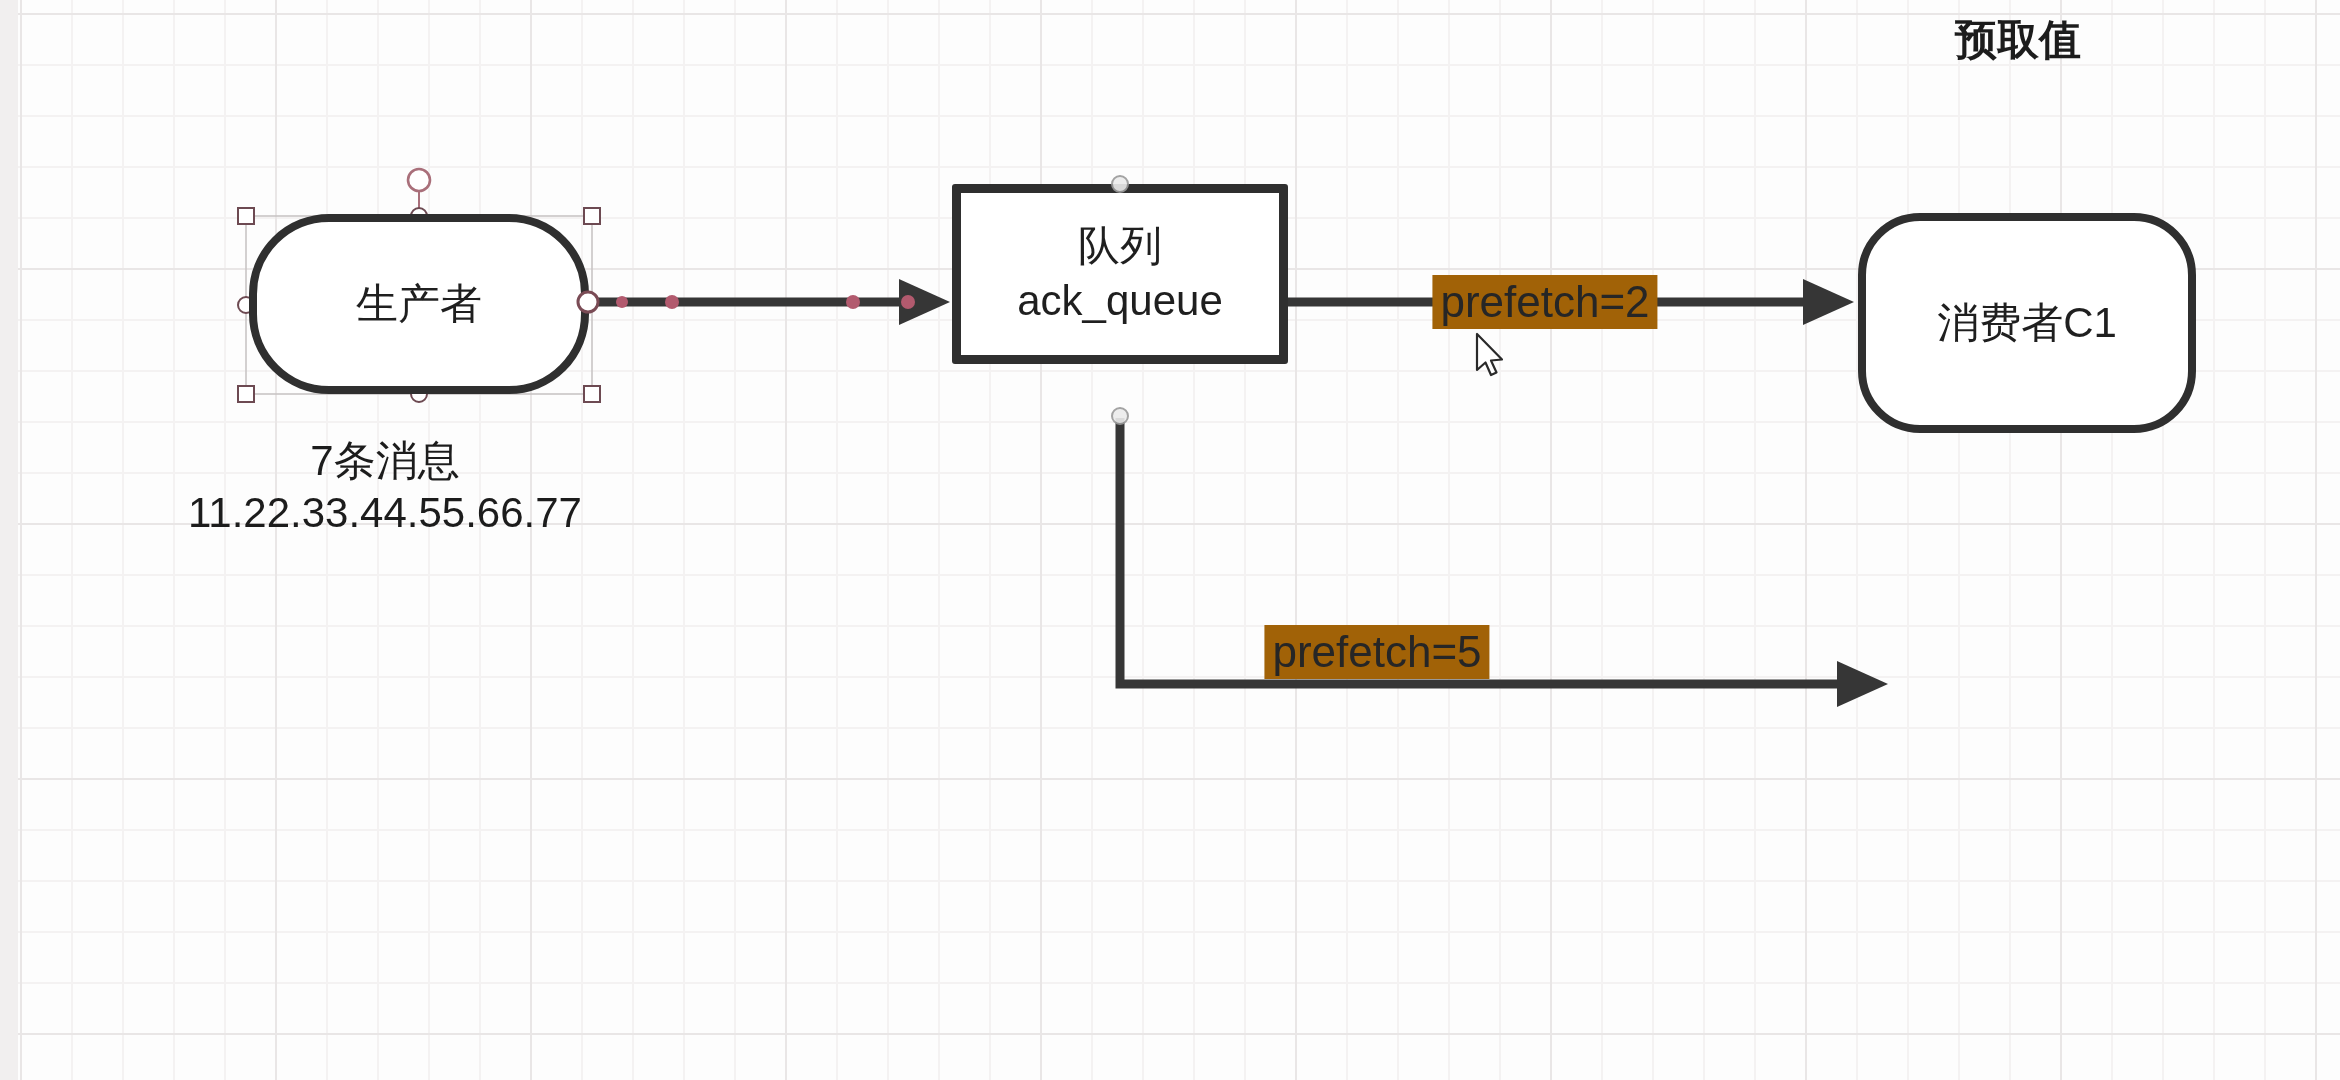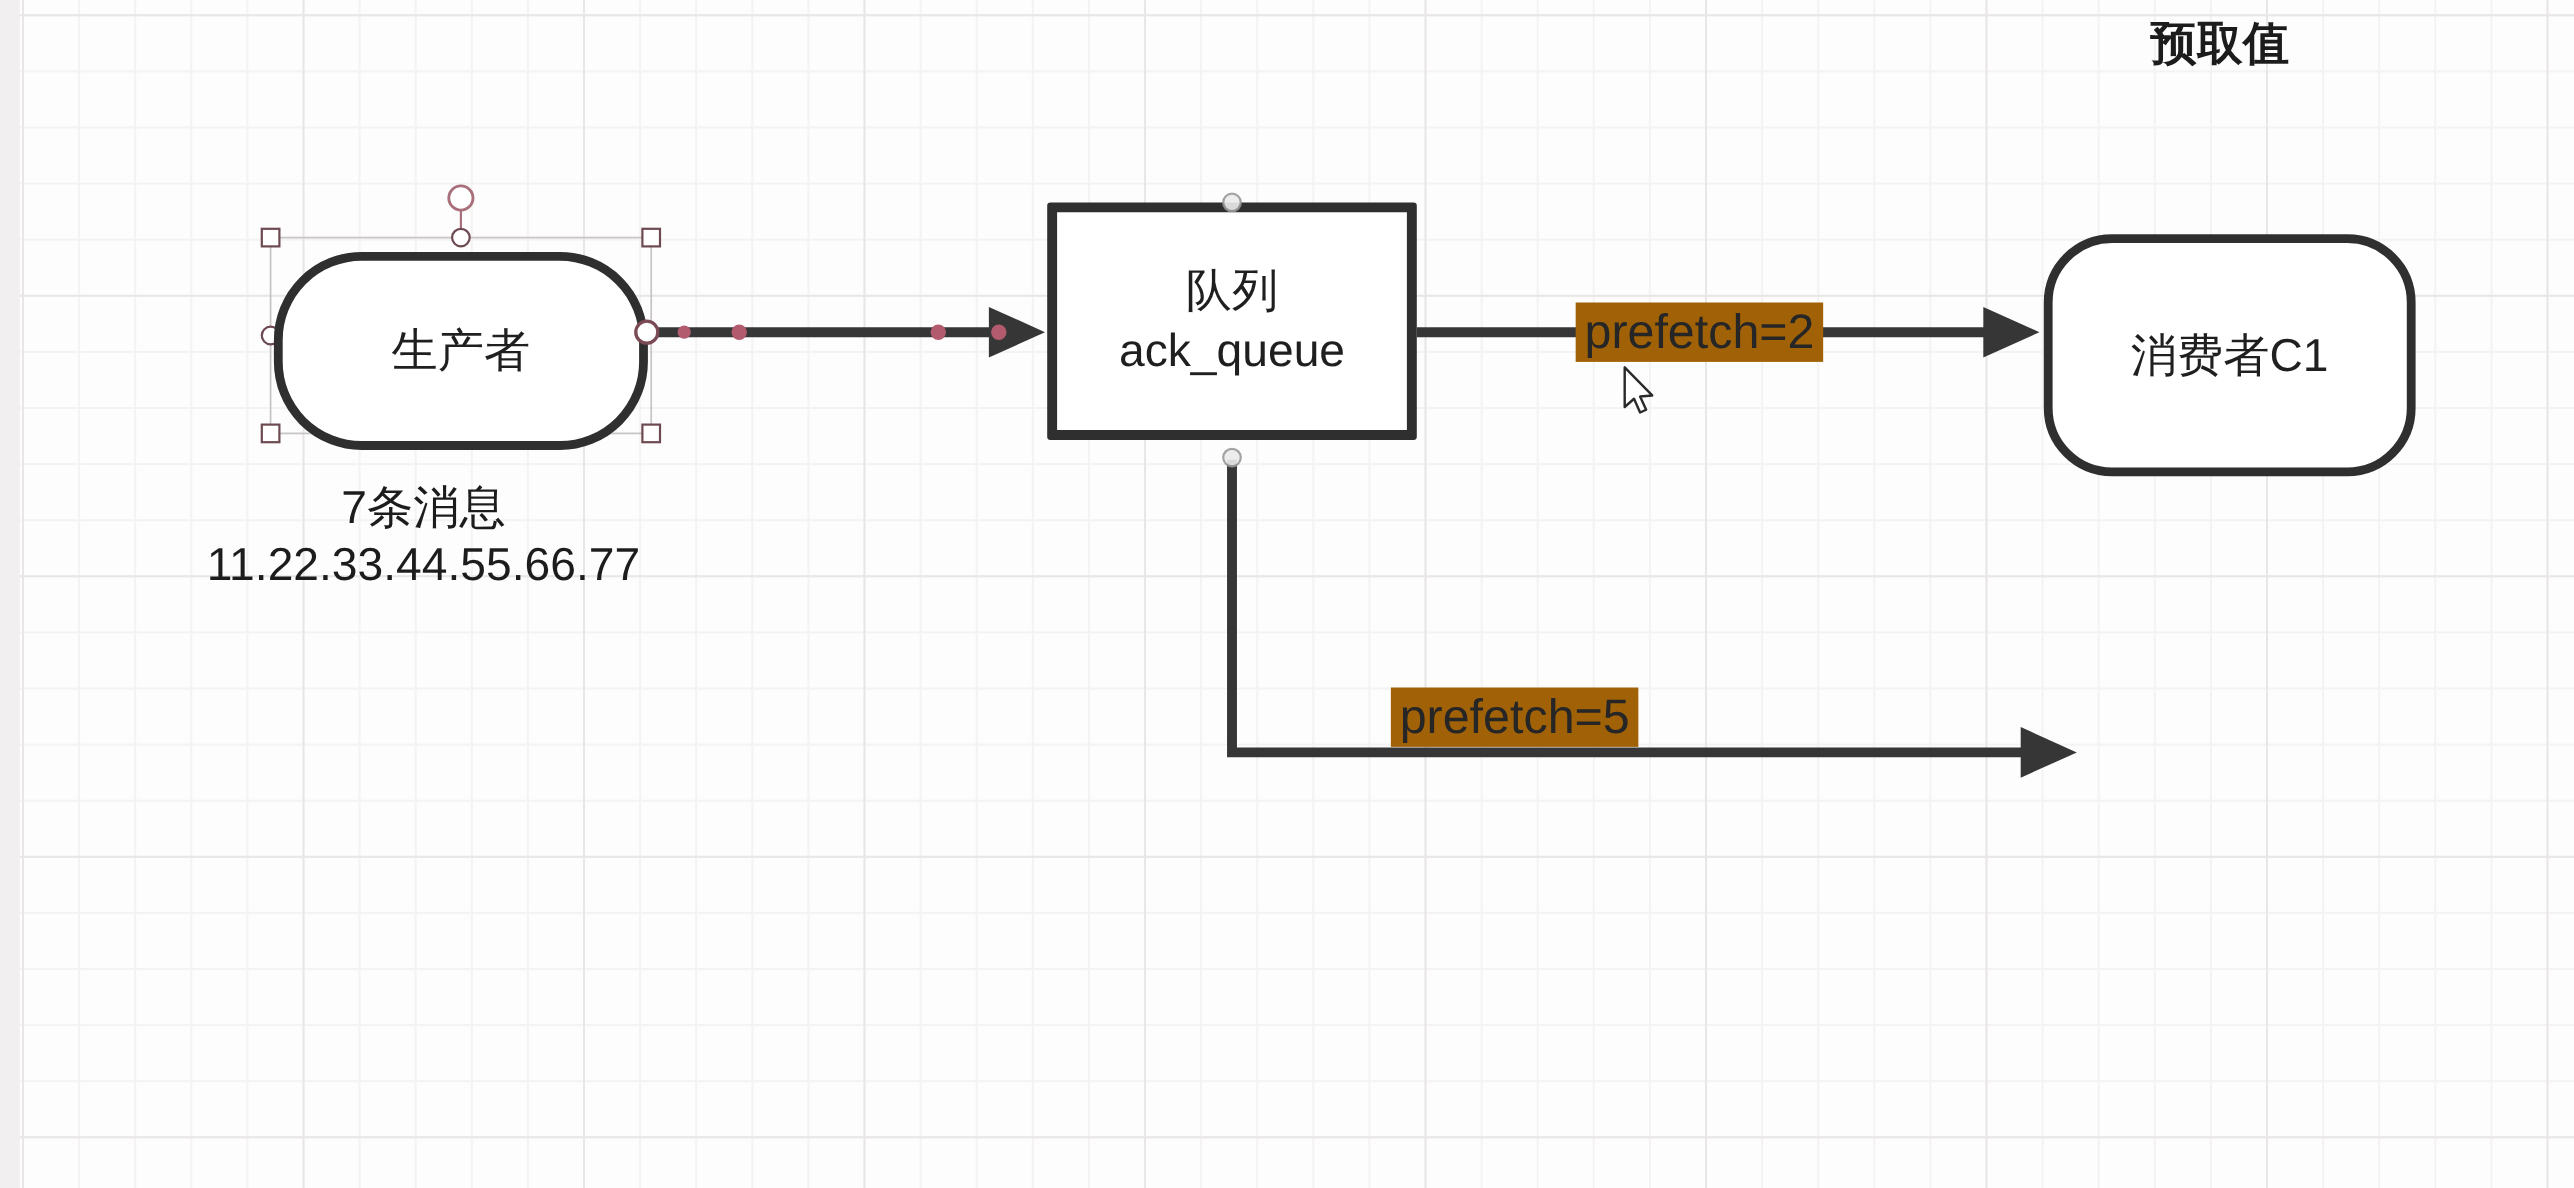--- a/index.html
+++ b/index.html
@@ -21,22 +21,22 @@
   }
   #left-strip{
     position:absolute;left:0;top:0;width:18px;height:1080px;background:#f1efef;
   }
   .node{
     position:absolute;box-sizing:border-box;background:#ffffff;
     border:8px solid #2f2f2f;display:flex;flex-direction:column;
     align-items:center;justify-content:center;text-align:center;
     font-size:42px;line-height:1.3;color:#1f1f1f;
   }
-  #node-producer{left:249px;top:229px;width:340px;height:180px;border-radius:80px;}
-  #node-queue{left:952px;top:184px;width:336px;height:216px;border-width:9px;border-radius:3px;}
+  #node-producer{left:249px;top:214px;width:340px;height:180px;border-radius:80px;}
+  #node-queue{left:952px;top:184px;width:336px;height:180px;border-width:9px;border-radius:3px;}
   #node-consumer1{left:1858px;top:213px;width:338px;height:220px;border-radius:62px;}
   #node-consumer2{left:1892px;top:599px;width:340px;height:170px;border-radius:62px;}
   .free-text{
     position:absolute;transform:translate(-50%,-50%);
     font-size:42px;white-space:nowrap;color:#1c1c1c;text-align:center;
   }
   .edge-label{
     position:absolute;transform:translate(-50%,-50%);
     background:#a16207;padding:2px 8px;font-size:44px;white-space:nowrap;
     color:#262626;z-index:6;

